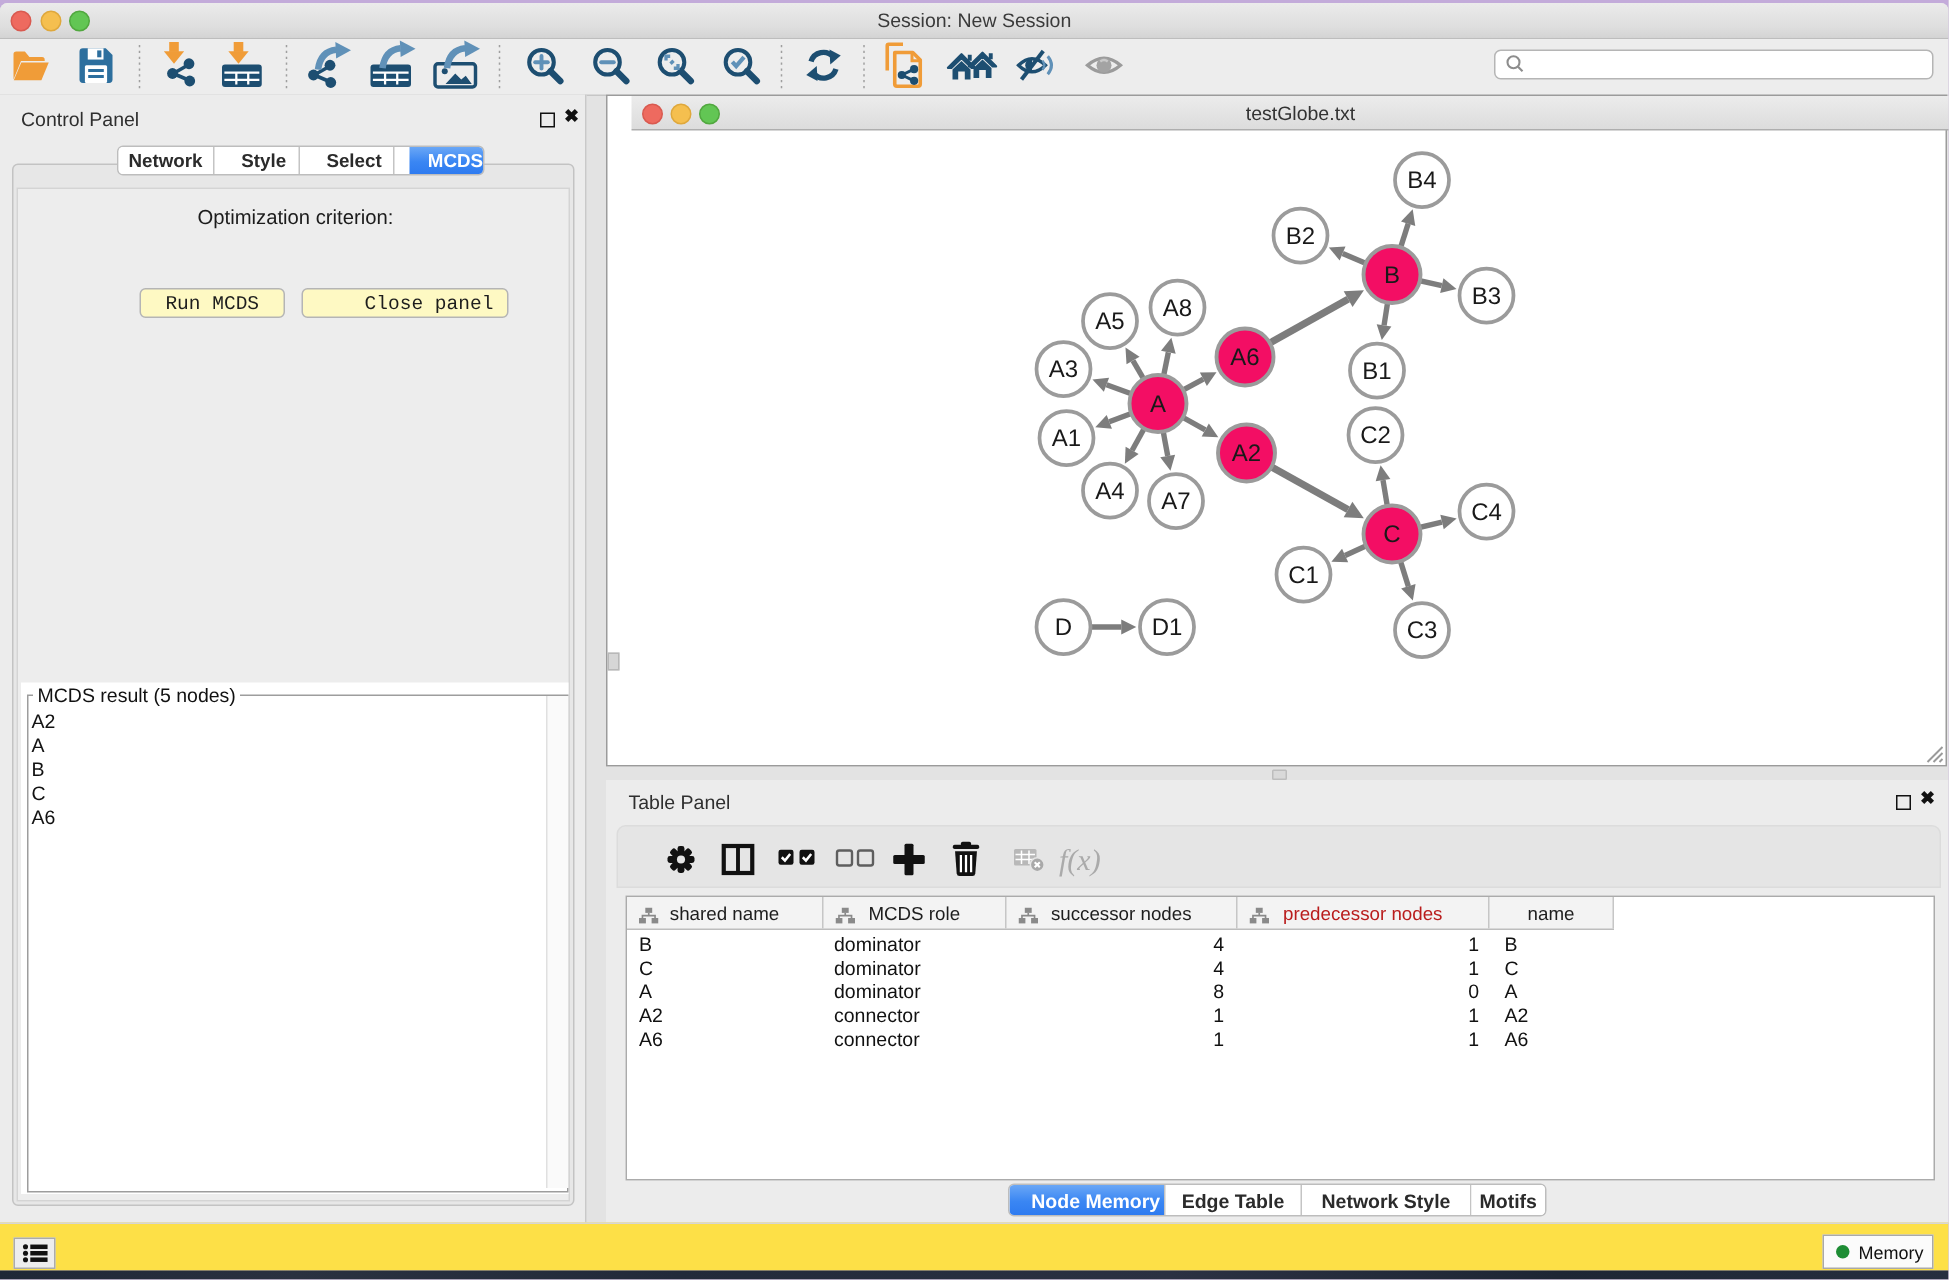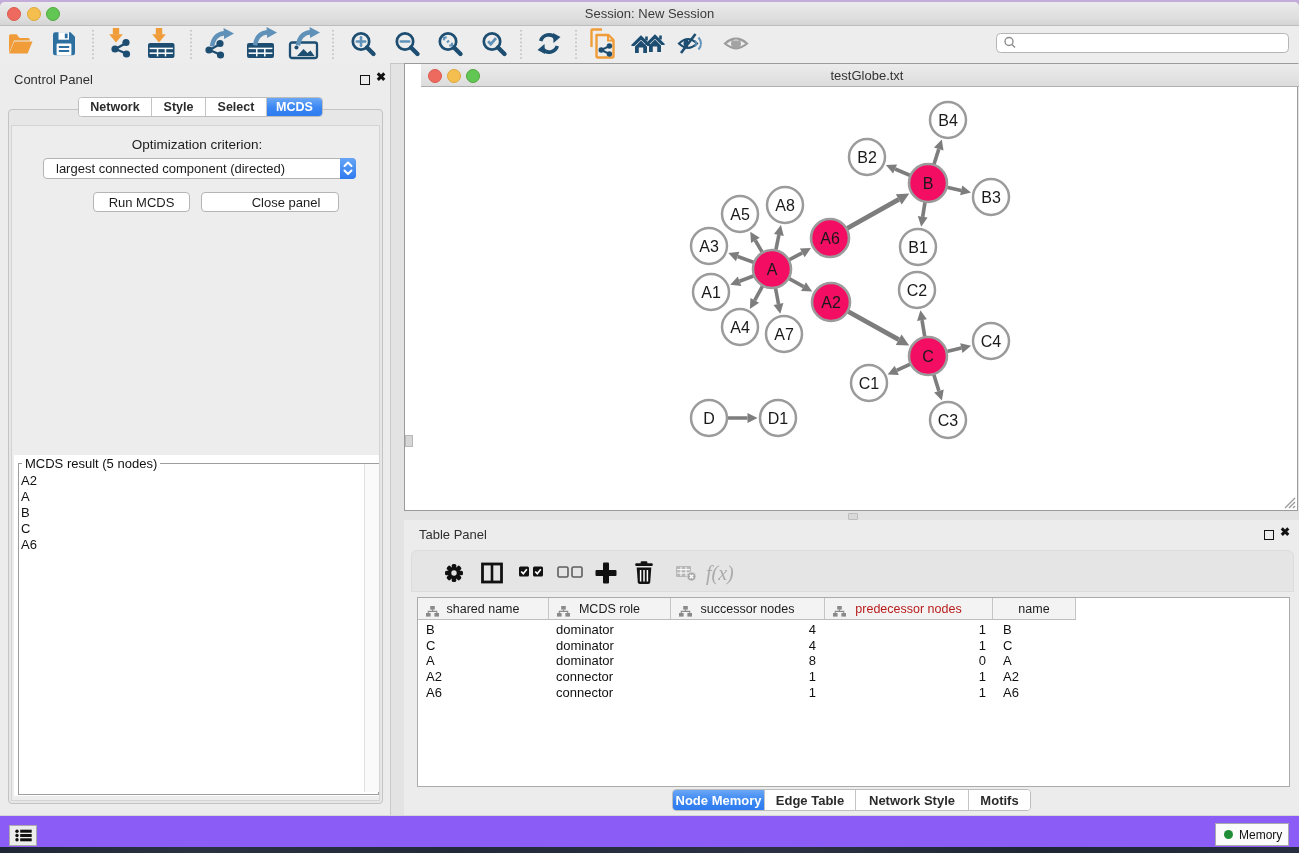--- a/index.html
+++ b/index.html
@@ -1,21 +1,21 @@
 <!DOCTYPE html>
 <html><head>
 <meta charset="utf-8">
 <style>
   html,body{margin:0;padding:0;}
   body{width:1299px;height:853px;overflow:hidden;font-family:"Liberation Sans",sans-serif;position:relative;background:#c3abda;}
   .abs{position:absolute;}
   .tl{border-radius:50%;width:12px;height:12px;}
   .seg{display:flex;align-items:center;justify-content:center;background:#fff;color:#2b2b2b;font-weight:700;}
-  .segsel{background:linear-gradient(180deg,#6aa7f6 0%,#3a86f3 55%,#2e7bf0 100%);color:#fff;}
-  .wbtn{background:#ffffff;border:1px solid #b5b5b5;border-radius:4px;display:flex;align-items:center;justify-content:center;color:#1d1d1d;}
+  .segsel{background:linear-gradient(180deg,#6aa7f6 0%,#3a86f3 55%,#2e7bf0 100%);color:#fff;padding-left:12px;}
+  .wbtn{background:#fef9c3;border:1px solid #b5b5b5;border-radius:4px;display:flex;align-items:center;justify-content:center;color:#1d1d1d;font-family:Liberation Mono, monospace;}
 </style>
 </head>
 <body>
 
 <div class="abs" id="appwin" style="left:0;top:2px;width:1299px;height:845px;background:#e3e3e3;border-radius:5px 5px 0 0;">
 
   <div class="abs" style="left:0;top:0;width:1299px;height:23px;background:linear-gradient(180deg,#ebebeb,#dedede 70%,#d4d4d4);border-radius:5px 5px 0 0;border-bottom:1px solid #bdbdbd;">
     <div class="abs tl" style="left:7px;top:5px;background:#ee6a5f;border:1px solid #d95a50;"></div>
     <div class="abs tl" style="left:27px;top:5px;background:#f5bf4f;border:1px solid #dfa83c;"></div>
     <div class="abs tl" style="left:46px;top:5px;background:#62c654;border:1px solid #51a83f;"></div>
@@ -166,38 +166,29 @@
 
   <div class="abs" id="leftpanel" style="left:0;top:61px;width:390px;height:752px;background:#ececec;border-right:1px solid #c9c9c9;">
     <div class="abs" style="left:14px;top:9px;font-size:13px;color:#2f2f2f;">Control Panel</div>
     <div class="abs" id="cp-float" style="left:360px;top:12px;width:8px;height:8px;border:1.4px solid #111;"></div>
     <div class="abs" style="left:376px;top:7px;font-size:12px;font-weight:700;color:#111;">✖</div>
 
     <div class="abs" style="left:8px;top:46px;width:373px;height:693px;border:1px solid #c3c3c3;border-radius:4px;background:#e7e7e7;"></div>
 
     <div class="abs" style="left:11px;top:62px;width:367px;height:674px;border:1px solid #d4d4d4;background:#ededed;"></div>
 
-    <div class="abs" style="left:78px;top:34px;width:243px;height:18px;display:flex;border:1px solid #bdbdbd;border-radius:4px;overflow:hidden;font-size:12.5px;background:#fff;">
+    <div class="abs" style="left:78px;top:34px;width:243px;height:18px;display:flex;border:1px solid #bdbdbd;border-radius:4px;overflow:hidden;font-size:12.5px;background:#fff;gap:10px;">
       <div class="seg" style="width:72px;border-right:1px solid #c4c4c4;">Network</div>
       <div class="seg" style="width:53px;border-right:1px solid #c4c4c4;">Style</div>
       <div class="seg" style="width:60px;border-right:1px solid #c4c4c4;">Select</div>
       <div class="seg segsel" style="flex:1;">MCDS</div>
     </div>
 
     <div class="abs" style="left:0;top:74px;width:394px;text-align:center;font-size:13.5px;color:#1c1c1c;">Optimization criterion:</div>
 
-    <div class="abs" style="left:43px;top:95px;width:311px;height:19px;background:#fff;border:1px solid #b3b3b3;border-radius:4px;">
-      <div class="abs" style="left:12px;top:0;height:19px;display:flex;align-items:center;font-size:13px;color:#1c1c1c;white-space:nowrap;">largest connected component (directed)</div>
-      <div class="abs" style="right:-1px;top:-1px;width:16px;height:21px;border-radius:0 4px 4px 0;background:linear-gradient(180deg,#66a4f6,#2e7bf0);">
-        <svg width="16" height="21" viewBox="0 0 16 21">
-          <path d="M4.5 8 L8 4.5 L11.5 8" fill="none" stroke="#fff" stroke-width="2" stroke-linecap="round" stroke-linejoin="round"></path>
-          <path d="M4.5 12.5 L8 16 L11.5 12.5" fill="none" stroke="#fff" stroke-width="2" stroke-linecap="round" stroke-linejoin="round"></path>
-        </svg>
-      </div>
-    </div>
 
     <div class="abs wbtn" style="left:93px;top:129px;width:95px;height:18px;font-size:13px;">Run MCDS</div>
     <div class="abs wbtn" style="left:201px;top:129px;width:104px;height:18px;font-size:13px;padding-left:32px;">Close panel</div>
 
     <div class="abs" style="left:14px;top:392px;width:365px;height:341px;background:#fff;"></div>
     <div class="abs" style="left:18px;top:400px;width:359px;height:330px;border:1px solid #9d9d9d;"></div>
     <div class="abs" style="left:22px;top:393px;background:#fff;padding:0 3px;font-size:13px;color:#111;">MCDS result (5 nodes)</div>
 
     <div class="abs" style="left:364px;top:401px;width:14px;height:328px;background:#fafafa;border-left:1px solid #e0e0e0;"></div>
     <div class="abs" style="left:21px;top:410px;font-size:13px;color:#111;line-height:16px;">A2<br>A<br>B<br>C<br>A6</div>
@@ -436,21 +427,21 @@
       </div>
 
     <div class="abs" style="left:268px;top:269px;width:357px;height:20px;display:flex;border:1px solid #bdbdbd;border-radius:4px;overflow:hidden;font-size:13px;background:#fff;">
       <div class="seg segsel" style="width:91px;">Node Memory</div>
       <div class="seg" style="width:90px;border-right:1px solid #c4c4c4;border-left:1px solid #c4c4c4;">Edge Table</div>
       <div class="seg" style="width:112px;border-right:1px solid #c4c4c4;">Network Style</div>
       <div class="seg" style="flex:1;">Motifs</div>
     </div>
   </div>
 
-  <div class="abs" style="left:0;top:813px;width:1299px;height:31px;background:#8b5cf6;border-top:1px solid #d6d6d6;">
+  <div class="abs" style="left:0;top:813px;width:1299px;height:31px;background:#fde047;border-top:1px solid #d6d6d6;">
     <div class="abs" style="left:9px;top:9px;width:26px;height:19px;border:1px solid #ababab;background:#ededed;display:flex;align-items:center;justify-content:center;">
       <svg width="17" height="13" viewBox="0 0 17 13">
         <circle cx="2" cy="2.2" r="1.7" fill="#111"></circle>
           <circle cx="2" cy="6.5" r="1.7" fill="#111"></circle>
           <circle cx="2" cy="10.8" r="1.7" fill="#111"></circle>
         <rect x="5.2" y="0.7" width="11.5" height="3" fill="#111"></rect>
           <rect x="5.2" y="5" width="11.5" height="3" fill="#111"></rect>
           <rect x="5.2" y="9.3" width="11.5" height="3" fill="#111"></rect>
       </svg>
     </div>

